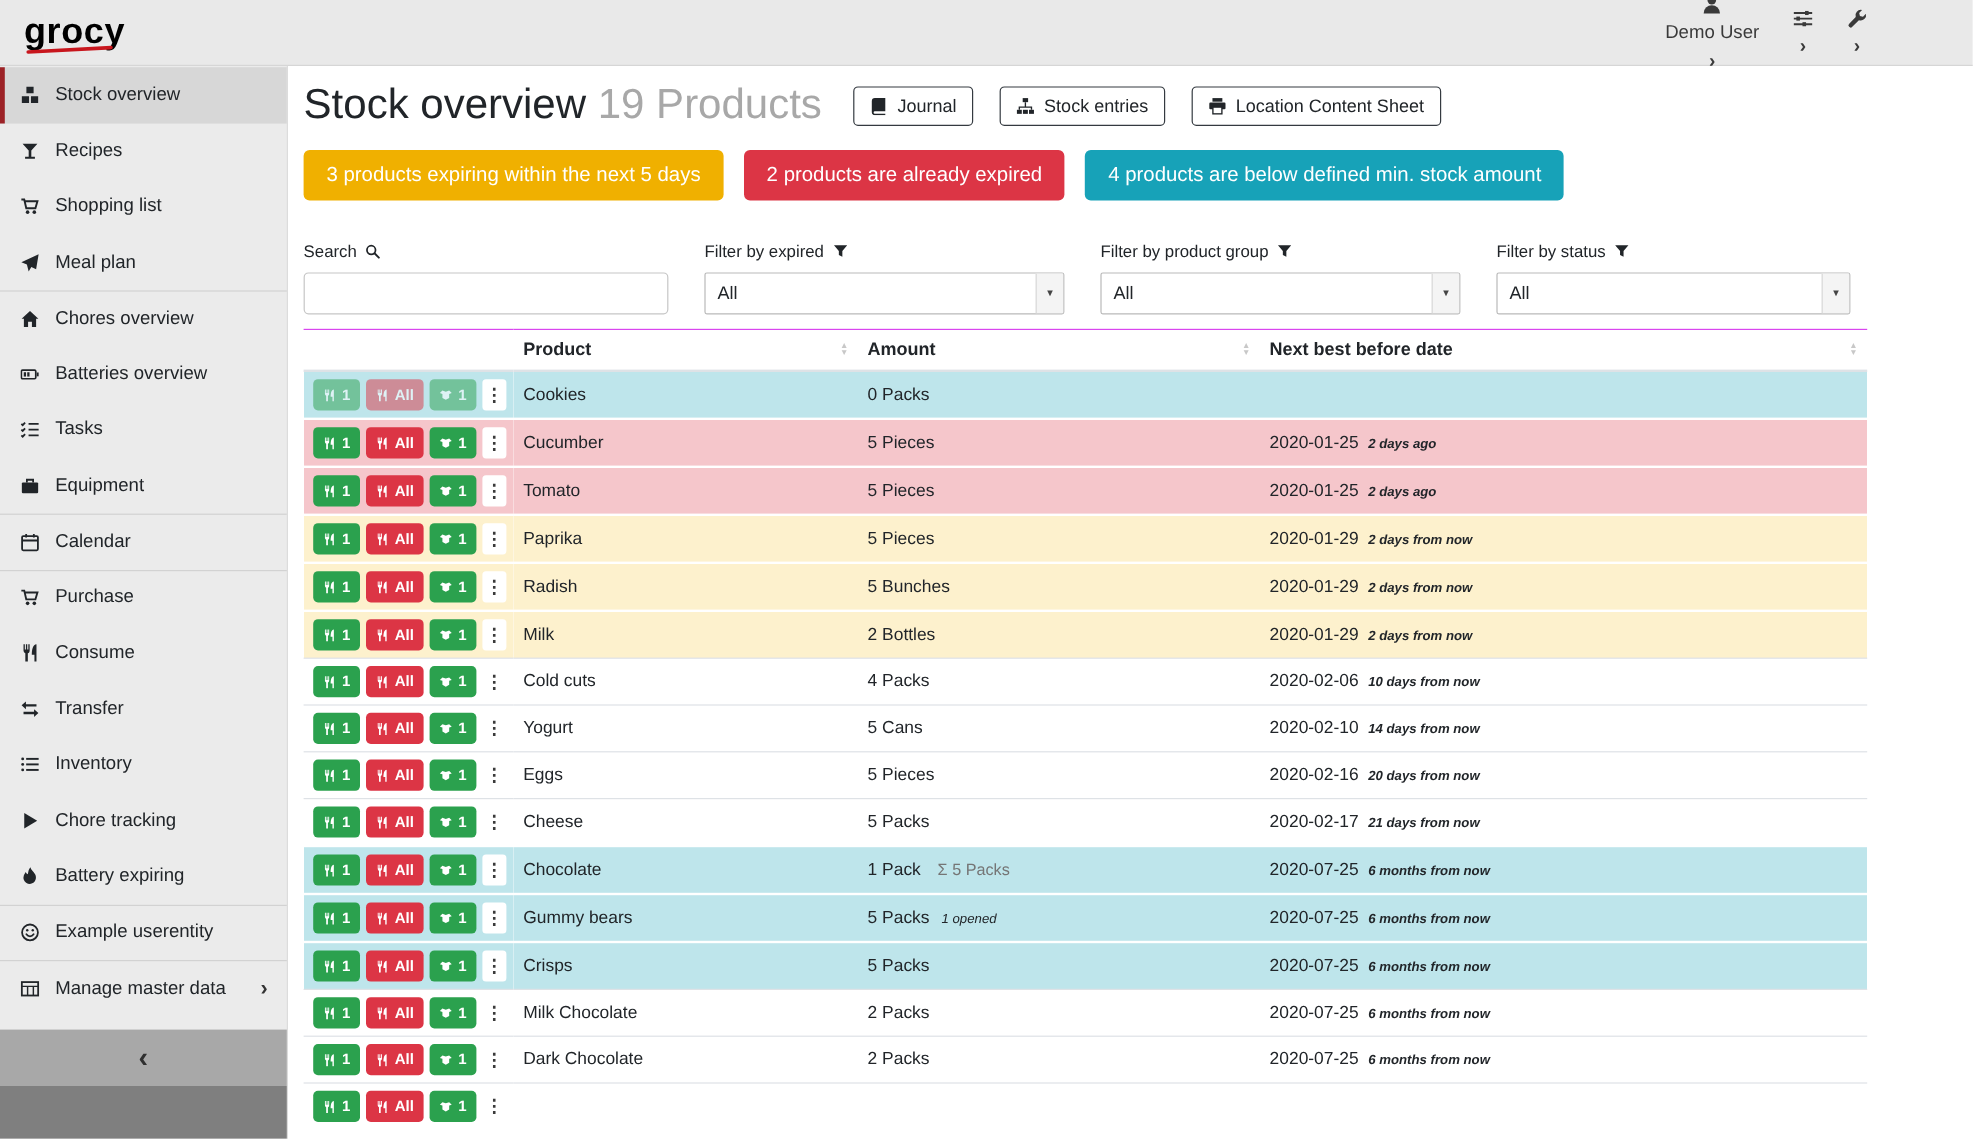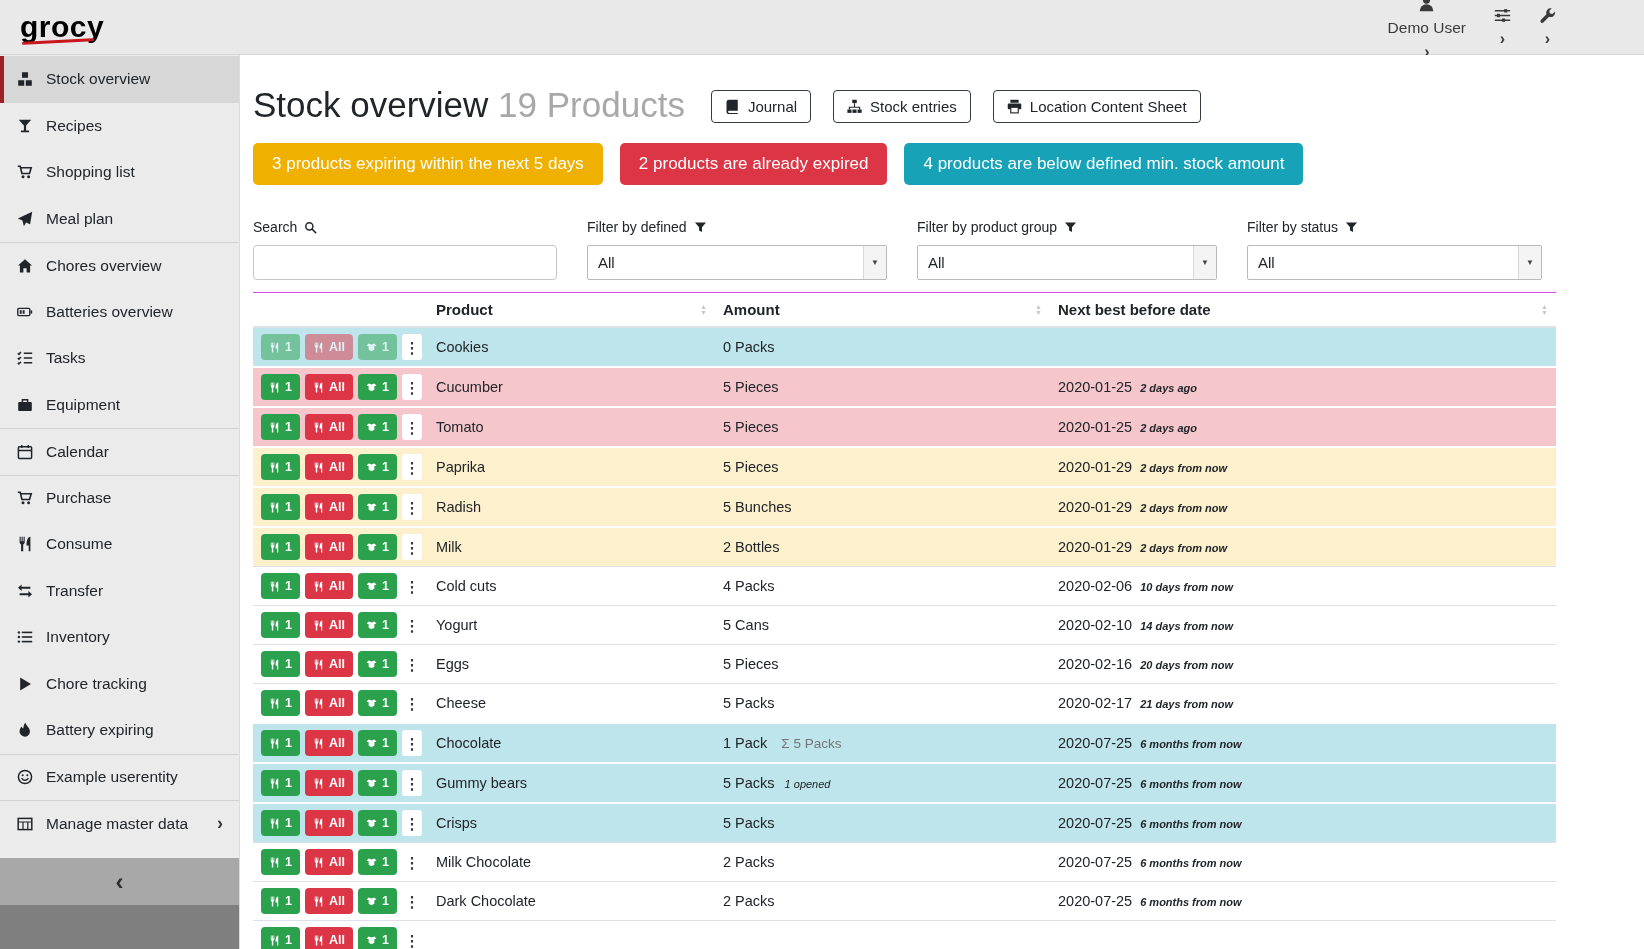--- a/index.html
+++ b/index.html
@@ -31,21 +31,21 @@
   .side-item.active { background:#d7d7d7; box-shadow:inset 4px 0 0 var(--accent-red,#9c2226); }
   .side-icon { width:22px; flex:none; }
   .side-icon svg { width:17px; height:17px; }
   .side-label { white-space:nowrap; }
   .side-chevron { margin-left:auto; font-size:18px; font-weight:bold; color:#333; padding-right:6px; }
   .sidebar-collapse { height:47px; background:#a8a8a8; display:flex; align-items:center; justify-content:center;
                       font-size:24px; font-weight:bold; color:#2f2f2f; cursor:pointer; flex:none; }
   .sidebar-bottom { height:44px; background:#7f7f7f; flex:none; }
 
   
-  .main { flex:1; padding:29px 88px 0 13px; overflow:hidden; background:#fff; }
+  .main { flex:1; padding:11px 88px 0 13px; overflow:hidden; background:#fff; }
 
   .page-head { display:flex; align-items:flex-start; gap:26px; }
   h1 { font-size:35px; font-weight:500; line-height:1.2; white-space:nowrap; }
   h1 .count { color:#a8a8a8; font-weight:400; }
   .head-buttons { display:flex; gap:22px; margin-top:6px; }
   .btn-outline { display:inline-flex; align-items:center; gap:8px; border:1px solid #343a40; border-radius:4px;
                  padding:7px 13px; font-size:15px; background:#fff; color:#212529; cursor:pointer; white-space:nowrap; }
   .btn-outline .icn svg { width:15px; height:15px; }
 
   .banners { display:flex; gap:17px; margin-top:17px; }
@@ -364,21 +364,21 @@
               <svg viewBox="0 0 16 16" aria-hidden="true">
                 <circle cx="6.6" cy="6.6" r="4.4" fill="none" stroke="currentColor" stroke-width="1.8"></circle>
                 <path stroke="currentColor" stroke-width="2" stroke-linecap="round" d="m10.2 10.2 4.2 4.2"></path>
               </svg>
             </span>
         </div>
         <input class="f-input" type="text" value="" style="">
       </div>
       <div class="filter">
         <div class="f-label">
-          <span>Filter by defined</span>
+          <span>Filter by expired</span>
           <span class="icn">
               <svg viewBox="0 0 16 16" aria-hidden="true">
                 <path fill="currentColor" d="M1.2 1.8h13.6L9.8 7.6v6l-3.6-1.8V7.6z"></path>
               </svg>
             </span>
         </div>
         <div class="select">
           <span>All</span>
           <span class="select-arrow">▼</span>
         </div>

